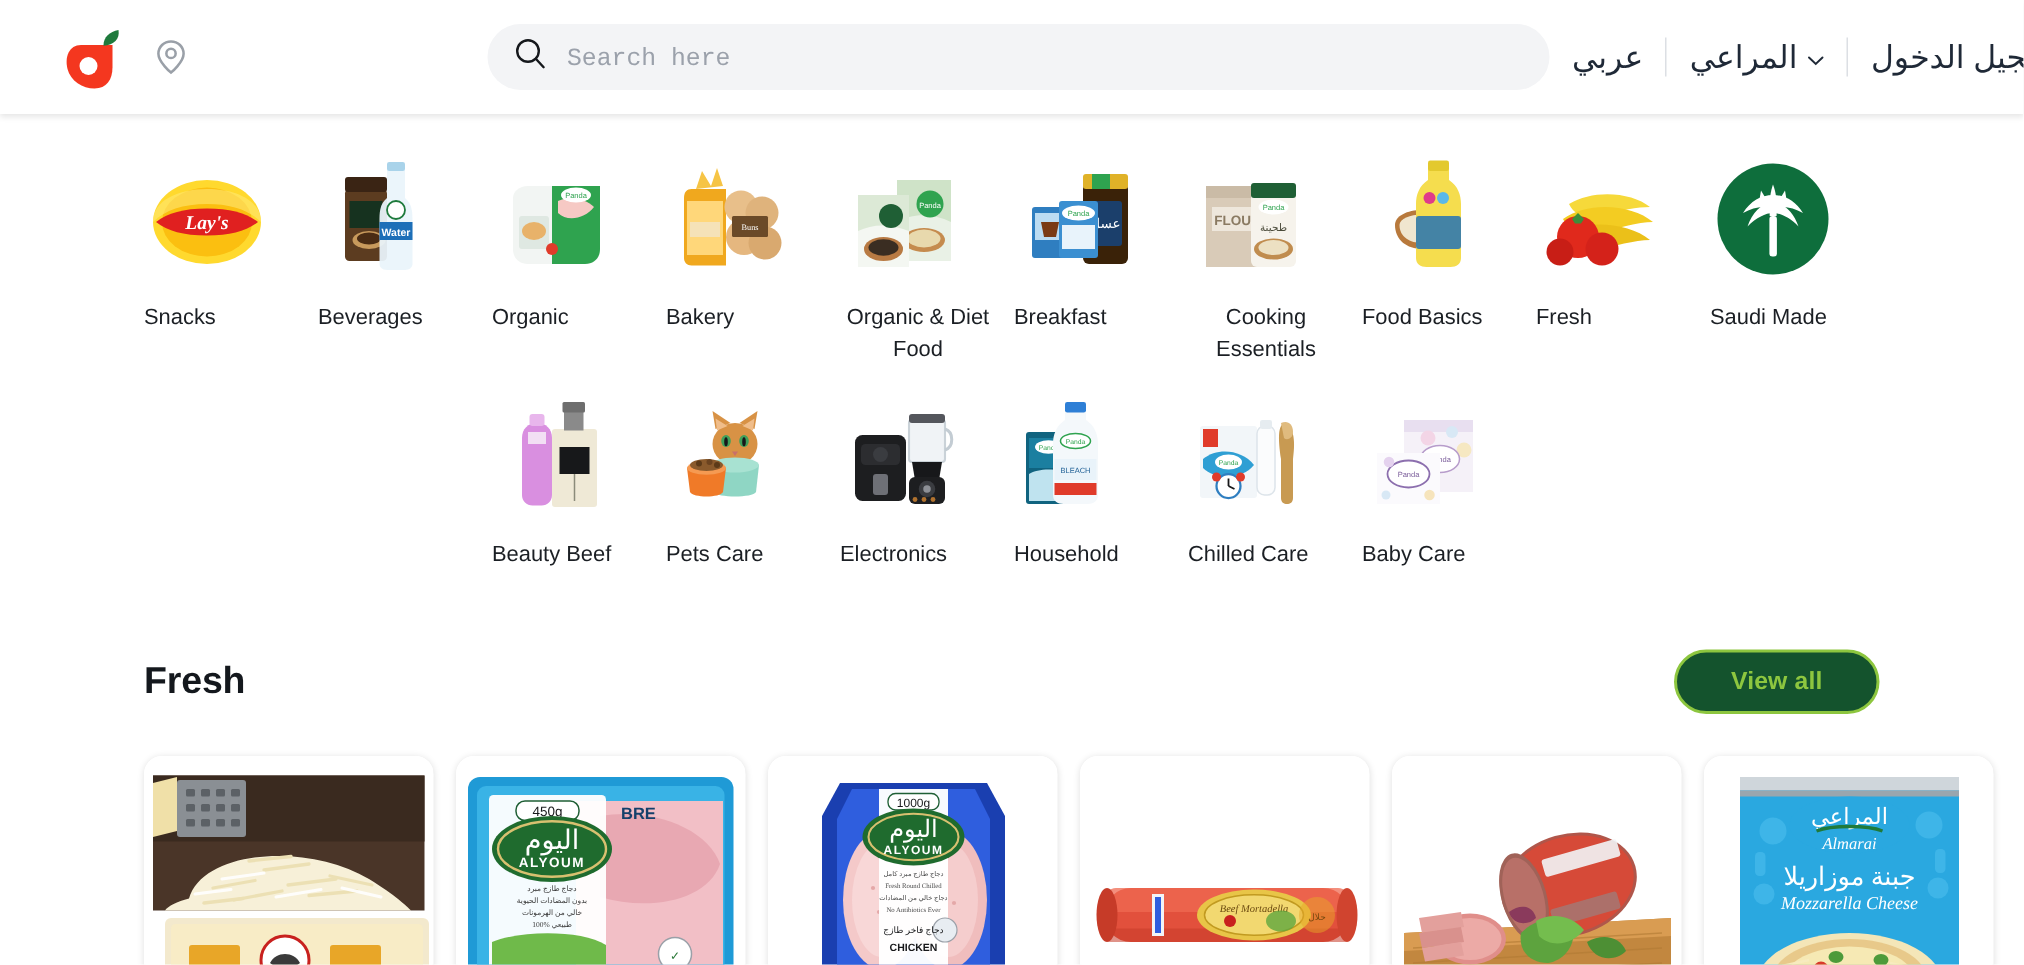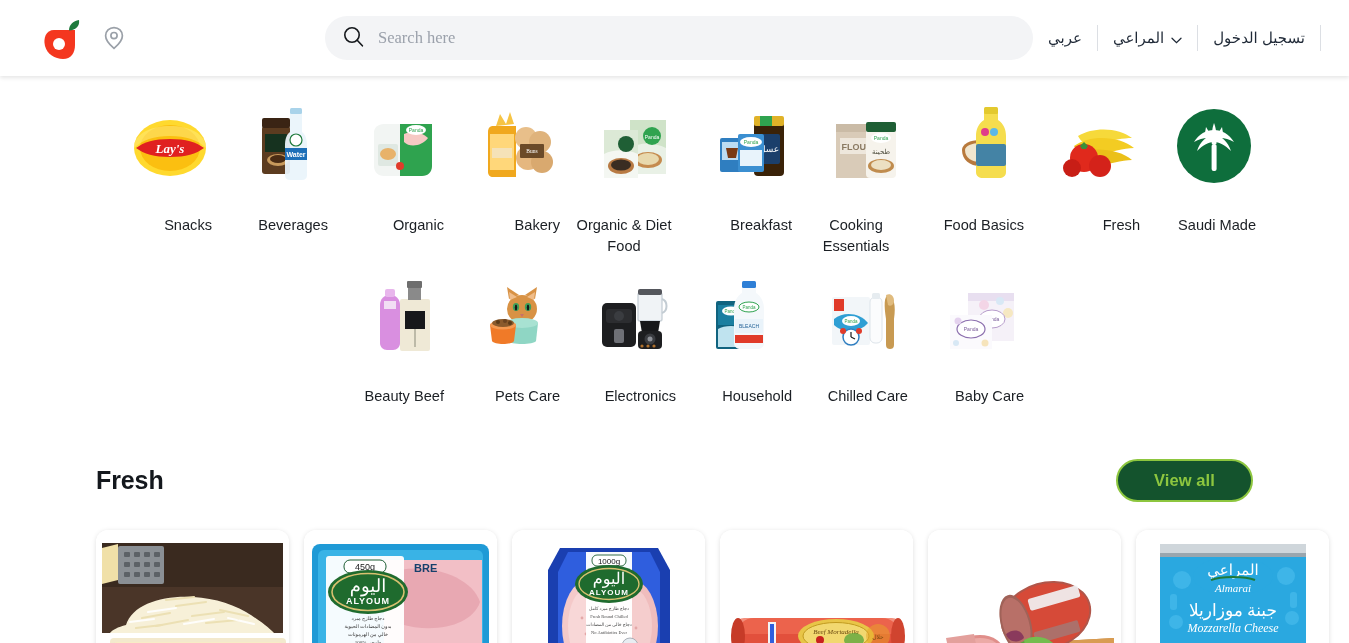--- a/index.html
+++ b/index.html
@@ -48,37 +48,37 @@
     display: flex;
     align-items: center;
     padding: 0 18px;
     gap: 14px;
   }
   .search-icon { width: 21px; height: 21px; flex: 0 0 auto; }
   .search-input {
     border: none;
     outline: none;
     background: transparent;
-    font-family: Liberation Serif, serif;
+    font-family: Liberation Mono, monospace;
     font-size: 16.5px;
     color: #1f2937;
     width: 100%;
     height: 100%;
   }
   .search-input::placeholder { color: #9ba1ab; }
 
   .header-right {
     display: flex;
     align-items: center;
     margin-left: auto;
     padding-right: 36px;
     gap: 0;
   }
   .hr-item {
-    font-size: 15px;
+    font-size: 21px;
     color: #1f2937;
     white-space: nowrap;
     display: flex;
     align-items: center;
     gap: 7px;
     padding: 0 15px;
     direction: rtl;
     cursor: pointer;
   }
   .hr-divider {
@@ -105,37 +105,36 @@
   .cat-row {
     display: flex;
     justify-content: flex-start;
     padding-left: 96px;
   }
   .cat-row.row2 { padding-left: 328px; margin-top: 19px; }
   .cat {
     width: 116px;
     display: flex;
     flex-direction: column;
-    align-items: flex-end;
+    align-items: flex-start;
     cursor: pointer;
     flex: 0 0 auto;
   }
   .cat-img {
     width: 84px; height: 84px;
     display: flex; align-items: center; justify-content: center;
     margin-bottom: 14px;
   }
   .cat-img svg { width: 84px; height: 84px; display: block; }
   .cat-label {
     font-size: 14.6px;
     color: #1b1f24;
     text-align: center;
     line-height: 1.42;
     max-width: 104px;
-    margin-top: 13px;
   }
 
   
   .section-bar {
     display: flex;
     align-items: center;
     justify-content: space-between;
     padding: 0 96px 0 96px;
     margin-top: 52px;
   }

